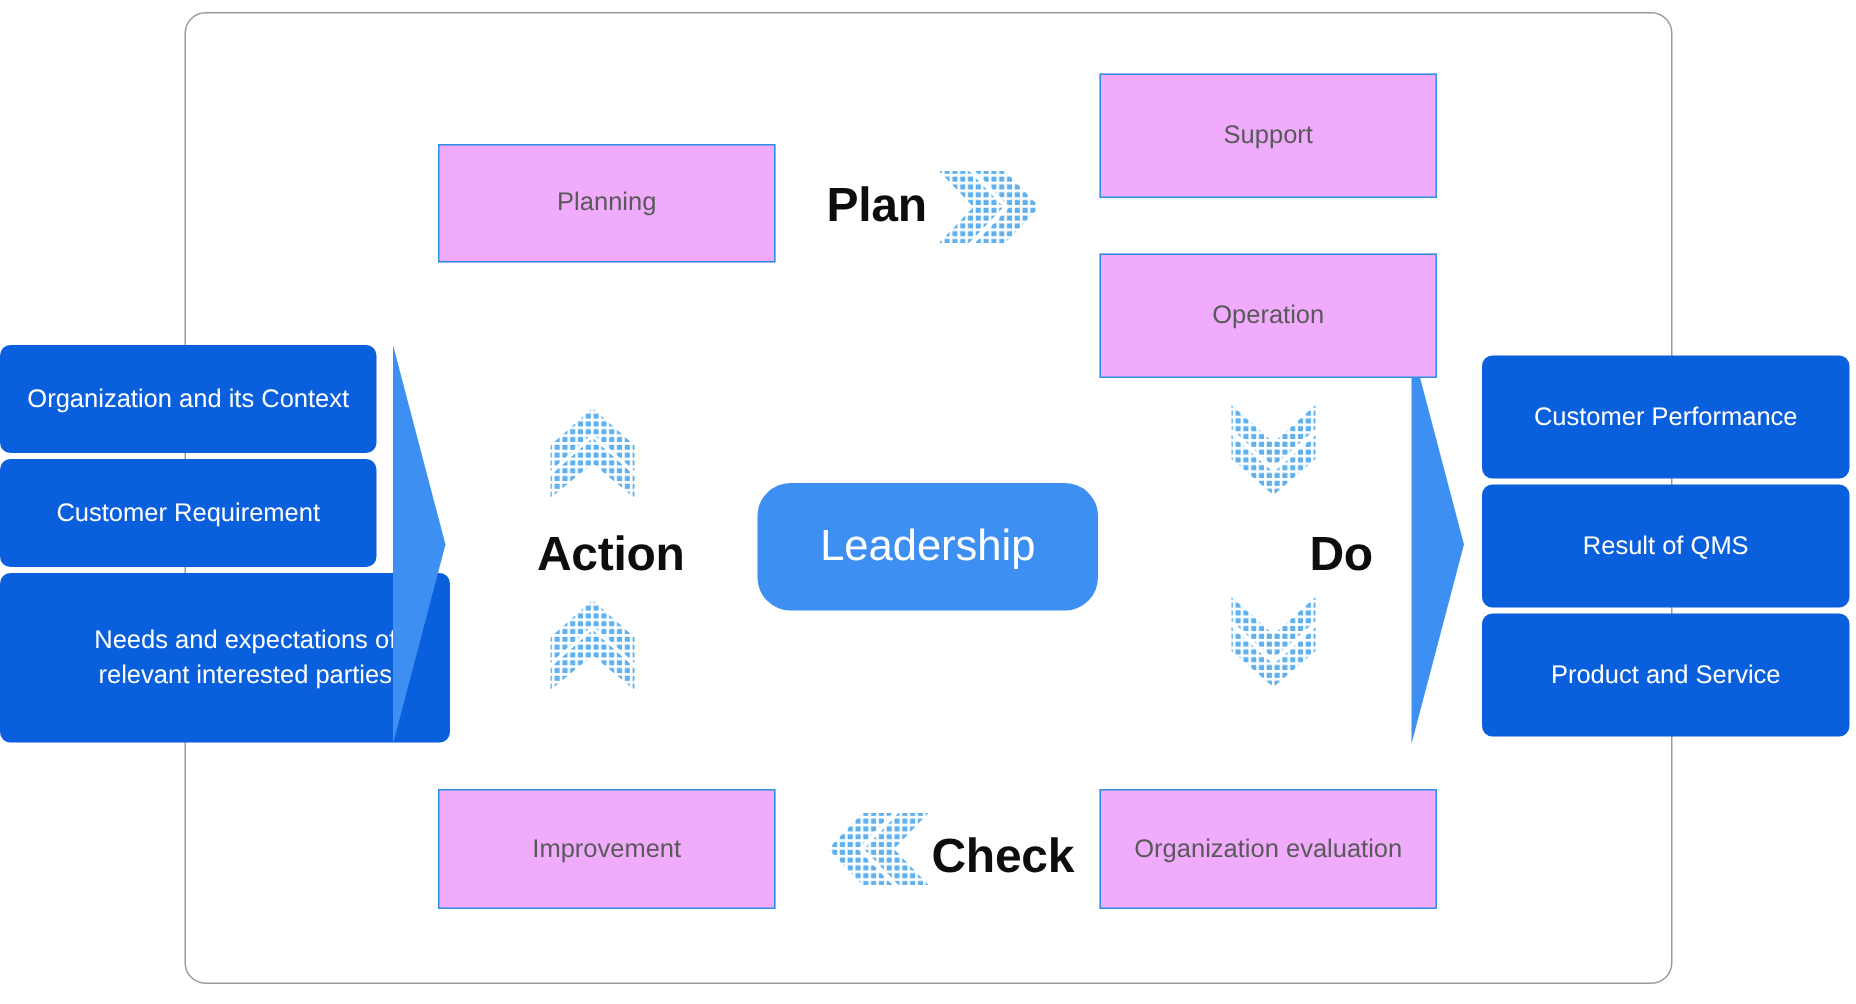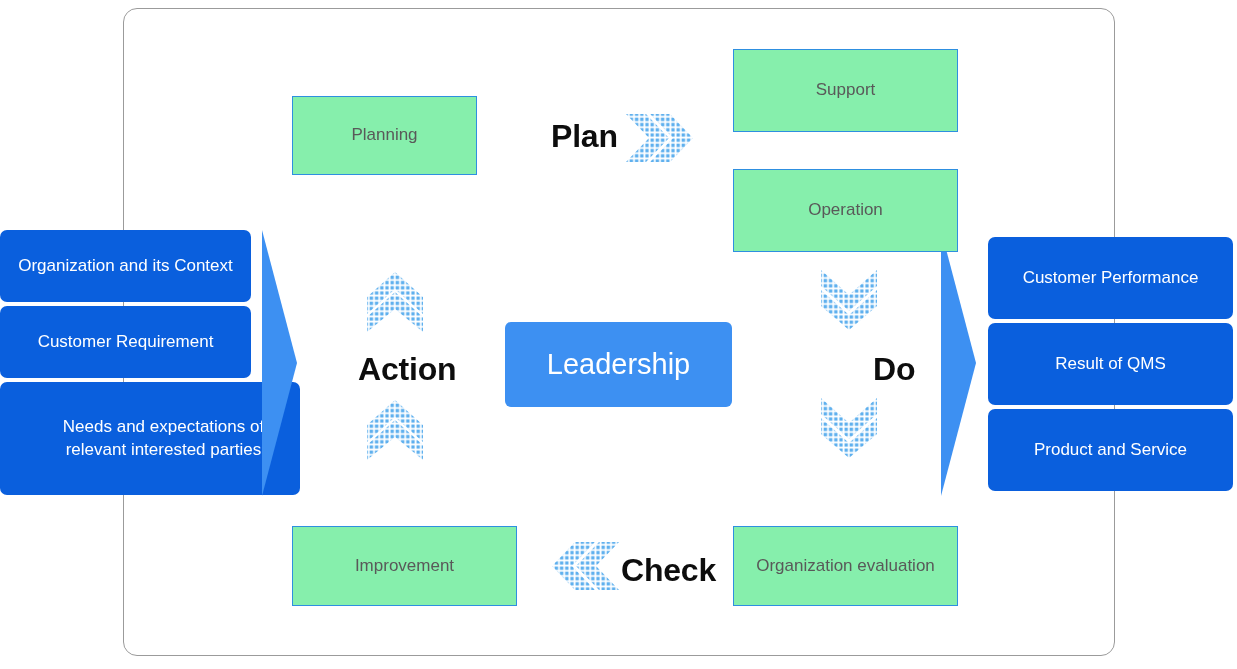--- a/index.html
+++ b/index.html
@@ -42,42 +42,42 @@
     text-align: center;
     font-size: 17px;
     line-height: 1.33;
     box-sizing: border-box;
     padding: 2px 8px;
   }
 
   
   .outline-box {
     position: absolute;
-    background: #86efac;
+    background: #f0abfc;
     border: 1.3px solid #2e8fe0;
     color: #595959;
     display: flex;
     align-items: center;
     justify-content: center;
     text-align: center;
     font-size: 17px;
     line-height: 1.35;
     box-sizing: border-box;
     padding: 2px 8px;
   }
 
   
   .leadership-box {
     position: absolute;
     left: 505px;
     top: 322px;
     width: 227px;
     height: 85px;
     background: #3d90f2;
-    border-radius: 6px;
+    border-radius: 22px;
     color: #ffffff;
     display: flex;
     align-items: center;
     justify-content: center;
     font-size: 29px;
     box-sizing: border-box;
   }
 
   
   .tri-arrow {
@@ -133,21 +133,21 @@
   <div class="blue-box" style="left:988px; top:237px; width:245px; height:82px;">
     <span>Customer Performance</span>
   </div>
   <div class="blue-box" style="left:988px; top:323px; width:245px; height:82px;">
     <span>Result of QMS</span>
   </div>
   <div class="blue-box" style="left:988px; top:409px; width:245px; height:82px;">
     <span>Product and Service</span>
   </div>
 
-  <div class="outline-box" style="left:292px; top:96px; width:185px; height:79px;">
+  <div class="outline-box" style="left:292px; top:96px; width:225px; height:79px;">
     <span>Planning</span>
   </div>
 
   <div class="stage-label" style="left:551px; top:118px;">
     <span>Plan</span>
   </div>
 
   <div class="chevron" style="left:624px; top:112px;">
     <svg width="72" height="52" viewBox="0 0 72 52">
       <defs>

